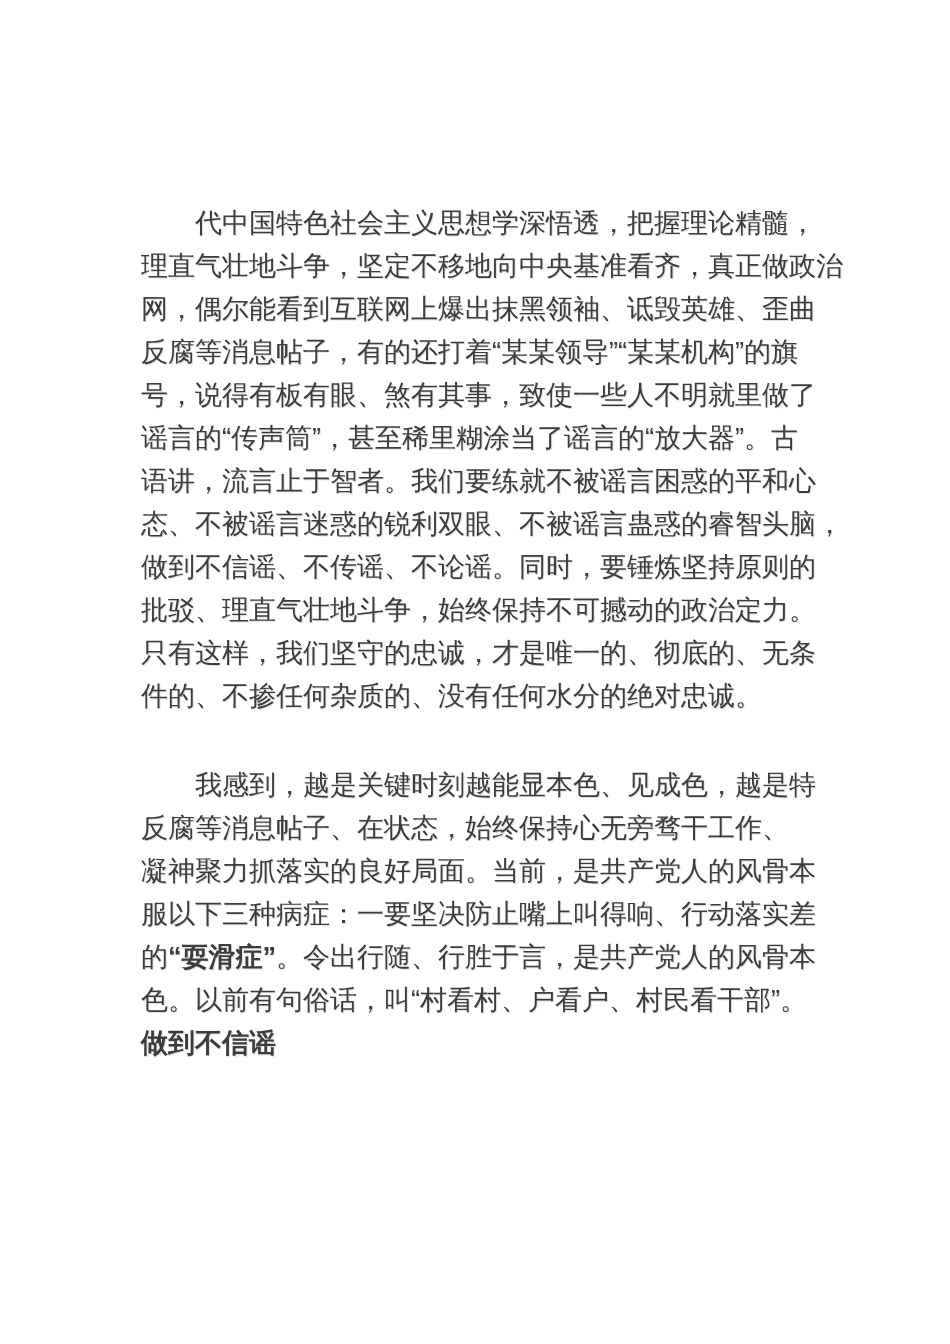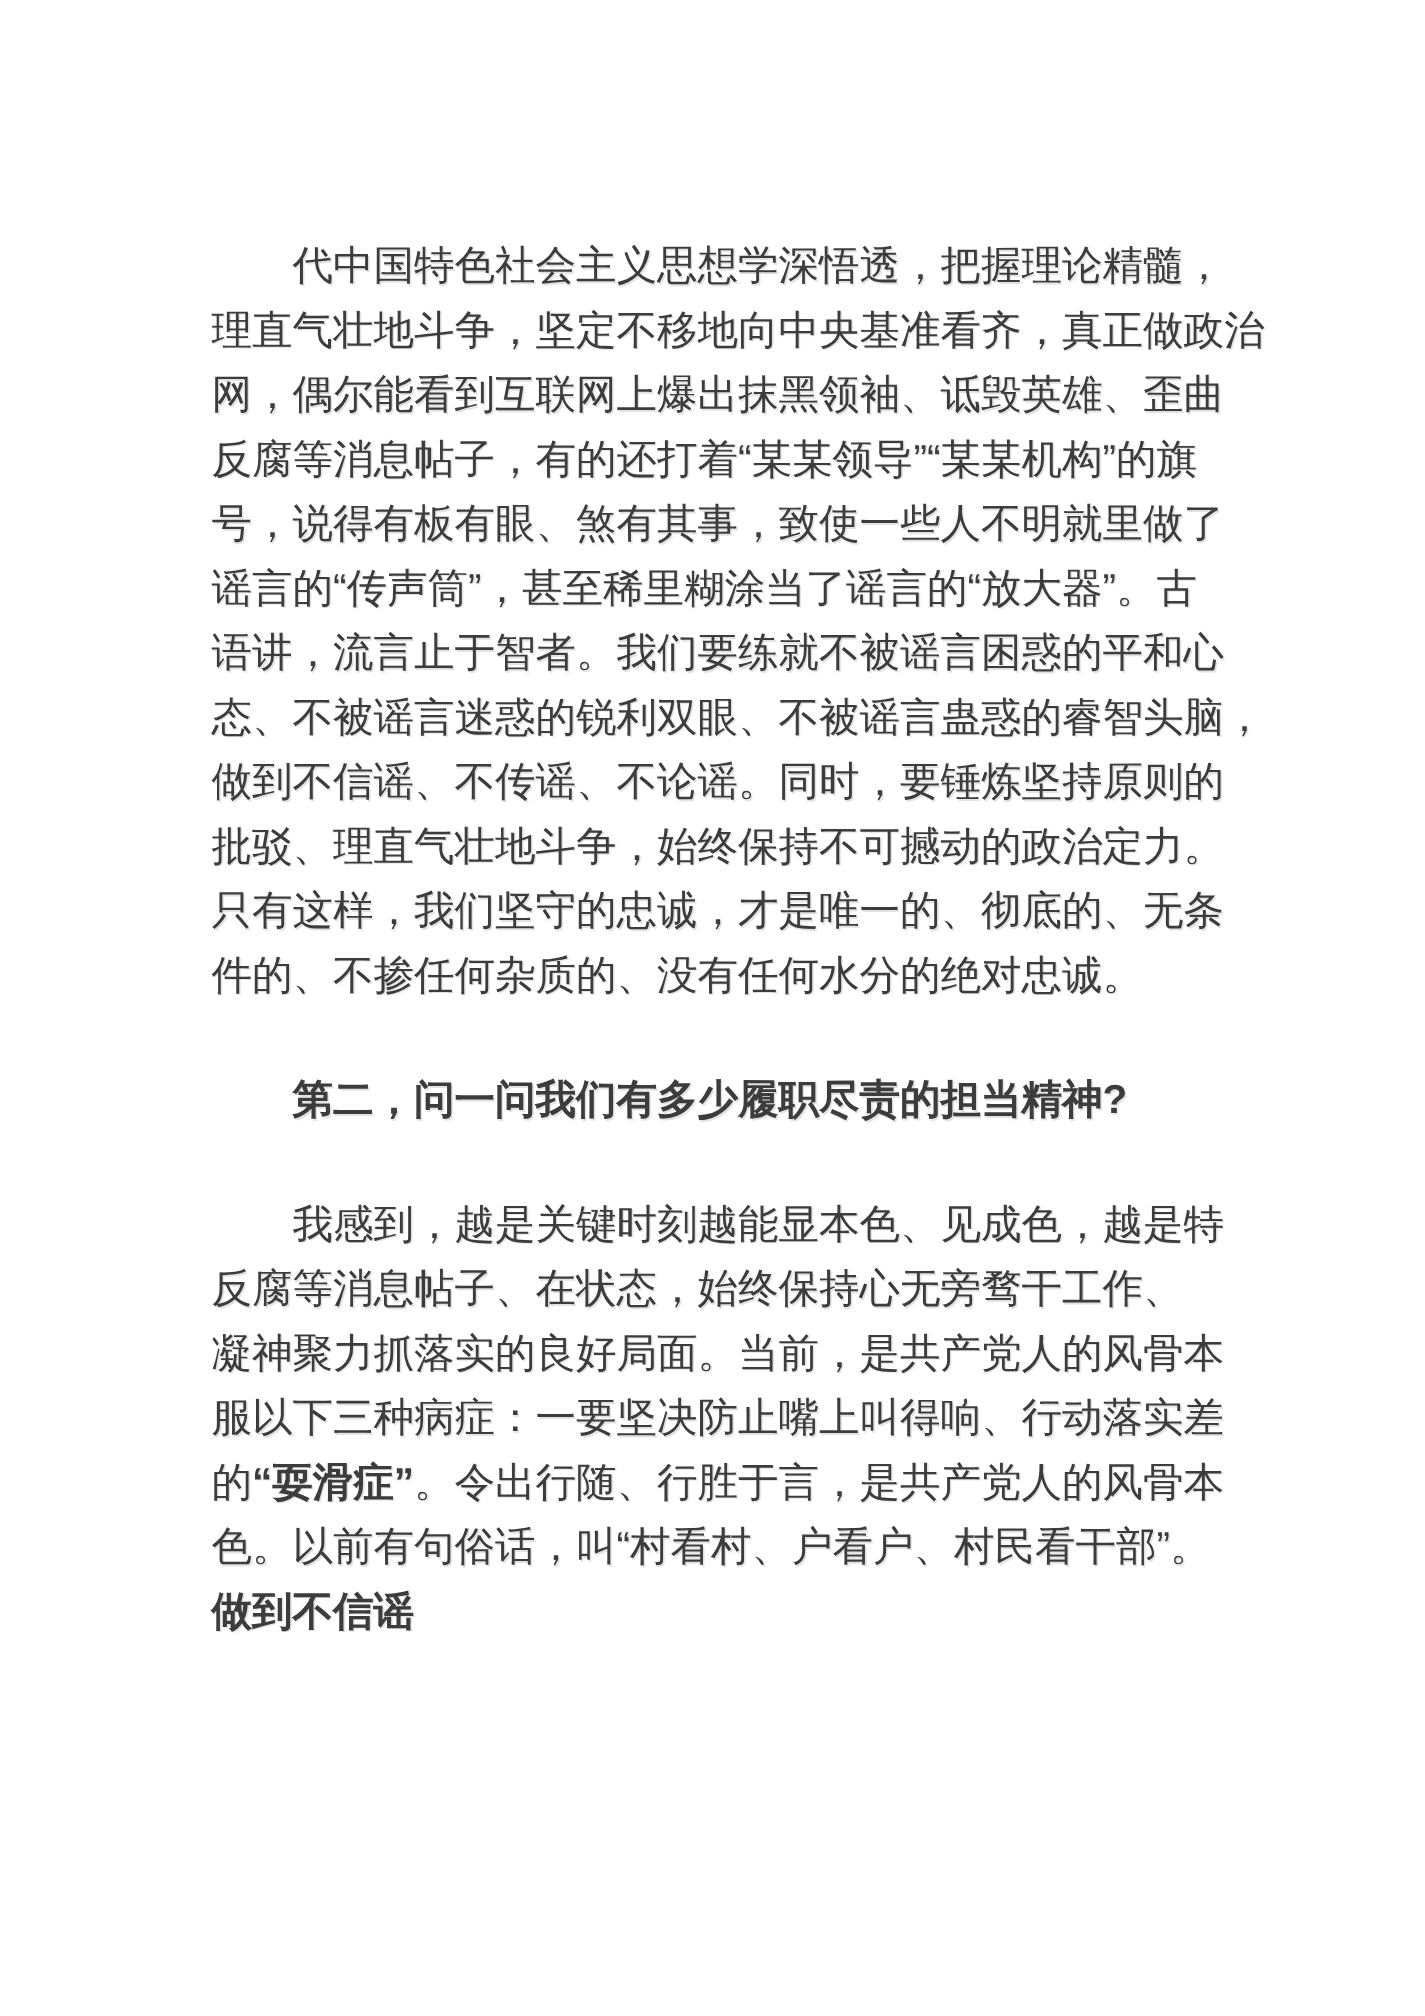--- a/index.html
+++ b/index.html
@@ -22,21 +22,21 @@
     margin: 0 0 40px 0;
     font-size: 27px;
     line-height: 43px;
   }
   .para:last-child { margin-bottom: 0; }
   .line {
     height: 43px;
     white-space: nowrap;
     text-shadow: 1px 1px 0 rgba(150,150,150,0.28);
   }
-  .line.indent { padding-left: 54px; }
+  .line.indent { padding-left: 54px; margin-top: 46px; }
   .bold { font-weight: 700; }
   .heading .line { font-weight: 700; }
 </style>
 </head>
 <body>
 
 <div class="doc-body">
   <div>
       <div class="para">
         <div class="line indent"><span>代中国特色社会主义思想学深悟透，把握理论精髓，</span></div>
@@ -45,23 +45,20 @@
         <div class="line"><span>反腐等消息帖子，有的还打着“某某领导”“某某机构”的旗</span></div>
         <div class="line"><span>号，说得有板有眼、煞有其事，致使一些人不明就里做了</span></div>
         <div class="line"><span>谣言的“传声筒”，甚至稀里糊涂当了谣言的“放大器”。古</span></div>
         <div class="line"><span>语讲，流言止于智者。我们要练就不被谣言困惑的平和心</span></div>
         <div class="line"><span>态、不被谣言迷惑的锐利双眼、不被谣言蛊惑的睿智头脑，</span></div>
         <div class="line"><span>做到不信谣、不传谣、不论谣。同时，要锤炼坚持原则的</span></div>
         <div class="line"><span>批驳、理直气壮地斗争，始终保持不可撼动的政治定力。</span></div>
         <div class="line"><span>只有这样，我们坚守的忠诚，才是唯一的、彻底的、无条</span></div>
         <div class="line"><span>件的、不掺任何杂质的、没有任何水分的绝对忠诚。</span></div>
       </div>
-      <div class="para heading">
-        <div class="line indent"><span class="bold">第二，问一问我们有多少履职尽责的担当精神?</span></div>
-      </div>
       <div class="para">
         <div class="line indent"><span>我感到，越是关键时刻越能显本色、见成色，越是特</span></div>
         <div class="line"><span>反腐等消息帖子、在状态，始终保持心无旁骛干工作、</span></div>
         <div class="line"><span>凝神聚力抓落实的良好局面。当前，是共产党人的风骨本</span></div>
         <div class="line"><span>服以下三种病症：一要坚决防止嘴上叫得响、行动落实差</span></div>
         <div class="line"><span>的</span><span class="bold">“耍滑症”</span><span>。令出行随、行胜于言，是共产党人的风骨本</span></div>
         <div class="line"><span>色。以前有句俗话，叫“村看村、户看户、村民看干部”。</span></div>
         <div class="line"><span class="bold">做到不信谣</span></div>
       </div>
     </div>

